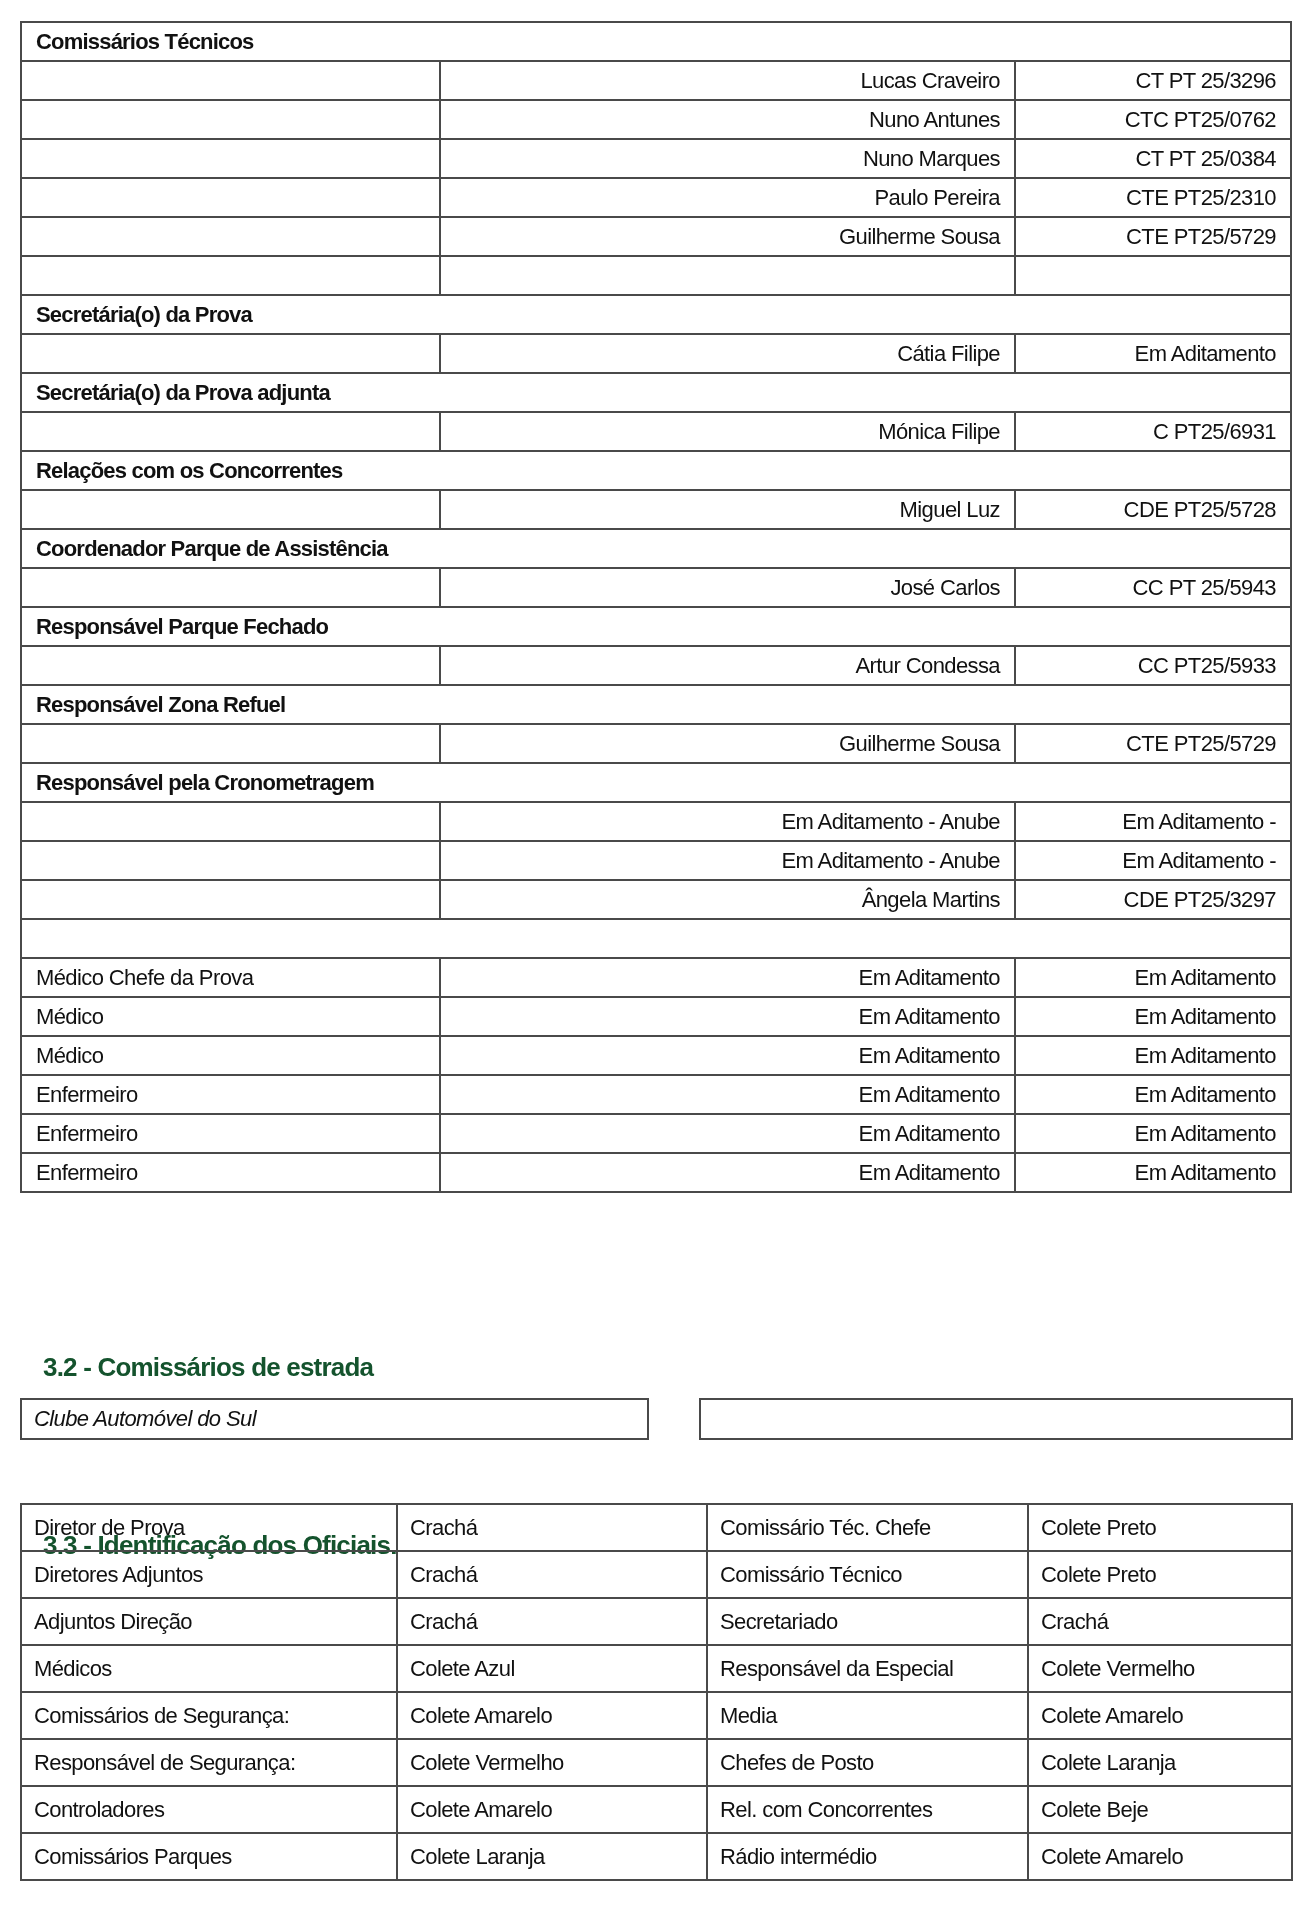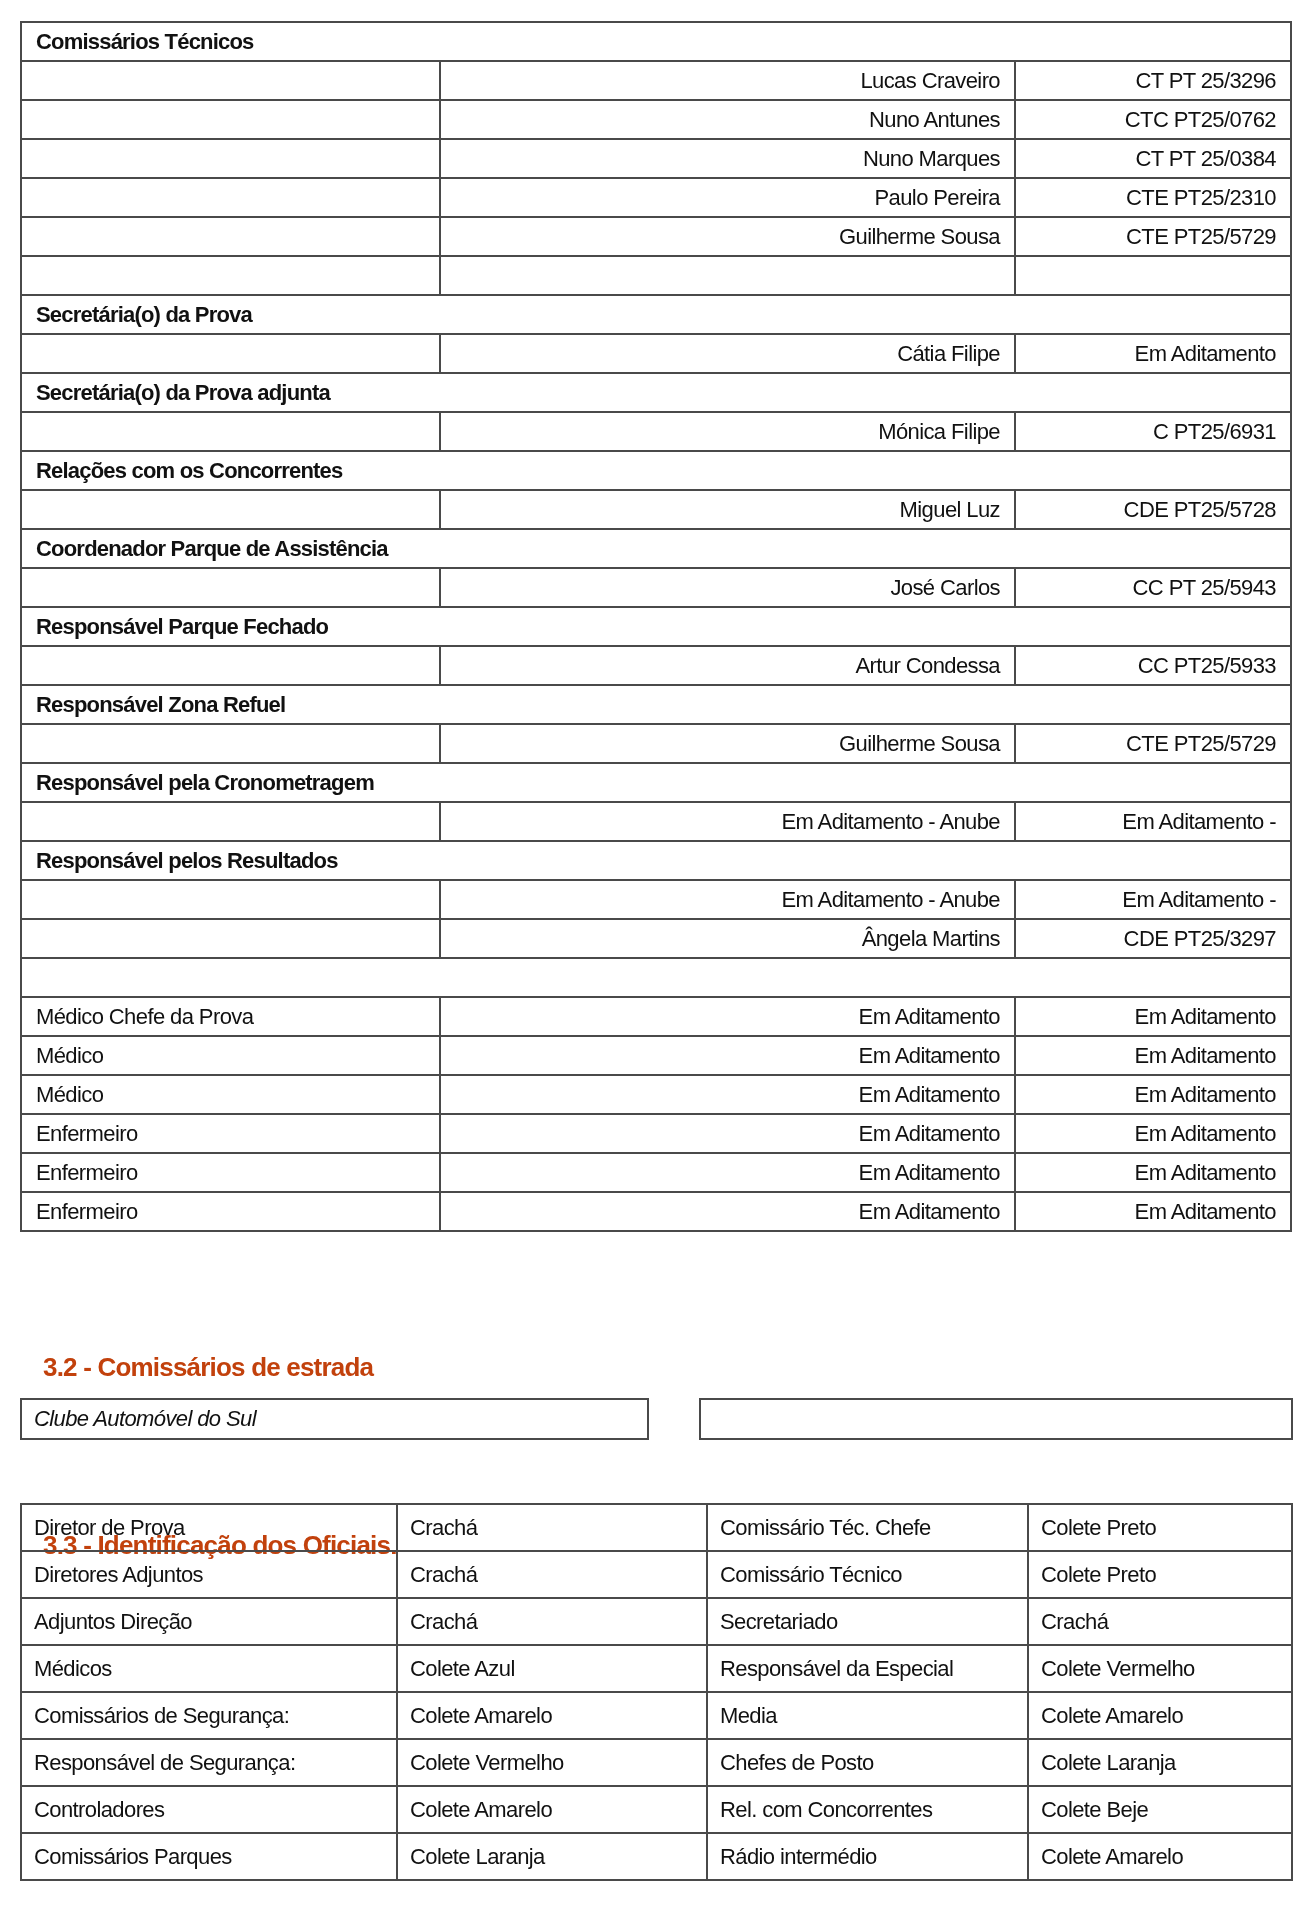--- a/index.html
+++ b/index.html
@@ -11,21 +11,21 @@
                    font-size:22px; line-height:37px; white-space:nowrap; overflow:hidden;
                    letter-spacing:-0.6px; }
   .main-table td.section { font-weight:bold; letter-spacing:-0.8px; }
   .main-table td.name { text-align:right;border-radius:6px; }
   .main-table td.code { text-align:right; }
   .main-table col.c1 { width:419px; }
   .main-table col.c2 { width:575px; }
   .main-table col.c3 { width:276px; }
 
   .heading { position:absolute; left:43px; font-size:26px; font-weight:bold;
-             letter-spacing:-0.8px; color:#c2410c; }
+             letter-spacing:-0.8px; color:#14532d; }
   .h32 { top:1352px; }
   .h33 { top:1530px; }
 
   .road-box { position:absolute; top:1398px; height:38px; border:2px solid #4a4a4a;
               font-size:22px; line-height:38px; padding:0 12px; box-sizing:content-box;
               letter-spacing:-0.6px;font-style:italic; }
   .road-box.b1 { left:20px; width:601px; }
   .road-box.b2 { left:699px; width:566px; }
 
   .off-table { position:absolute; left:20px; top:1503px; width:1271px;
@@ -140,23 +140,20 @@
     <tr>
       <td colspan="3" class="section">Responsável pela Cronometragem</td>
     </tr>
     <tr>
       <td></td>
       <td class="name">Em Aditamento - Anube</td>
       <td class="code">Em Aditamento -</td>
     </tr>
 
     <tr>
-      <td colspan="3" class="section">Responsável pelos Resultados</td>
-    </tr>
-    <tr>
       <td></td>
       <td class="name">Em Aditamento -  Anube</td>
       <td class="code">Em Aditamento -</td>
     </tr>
 
     <tr>
       <td></td>
       <td class="name">Ângela Martins</td>
       <td class="code">CDE PT25/3297</td>
     </tr>

